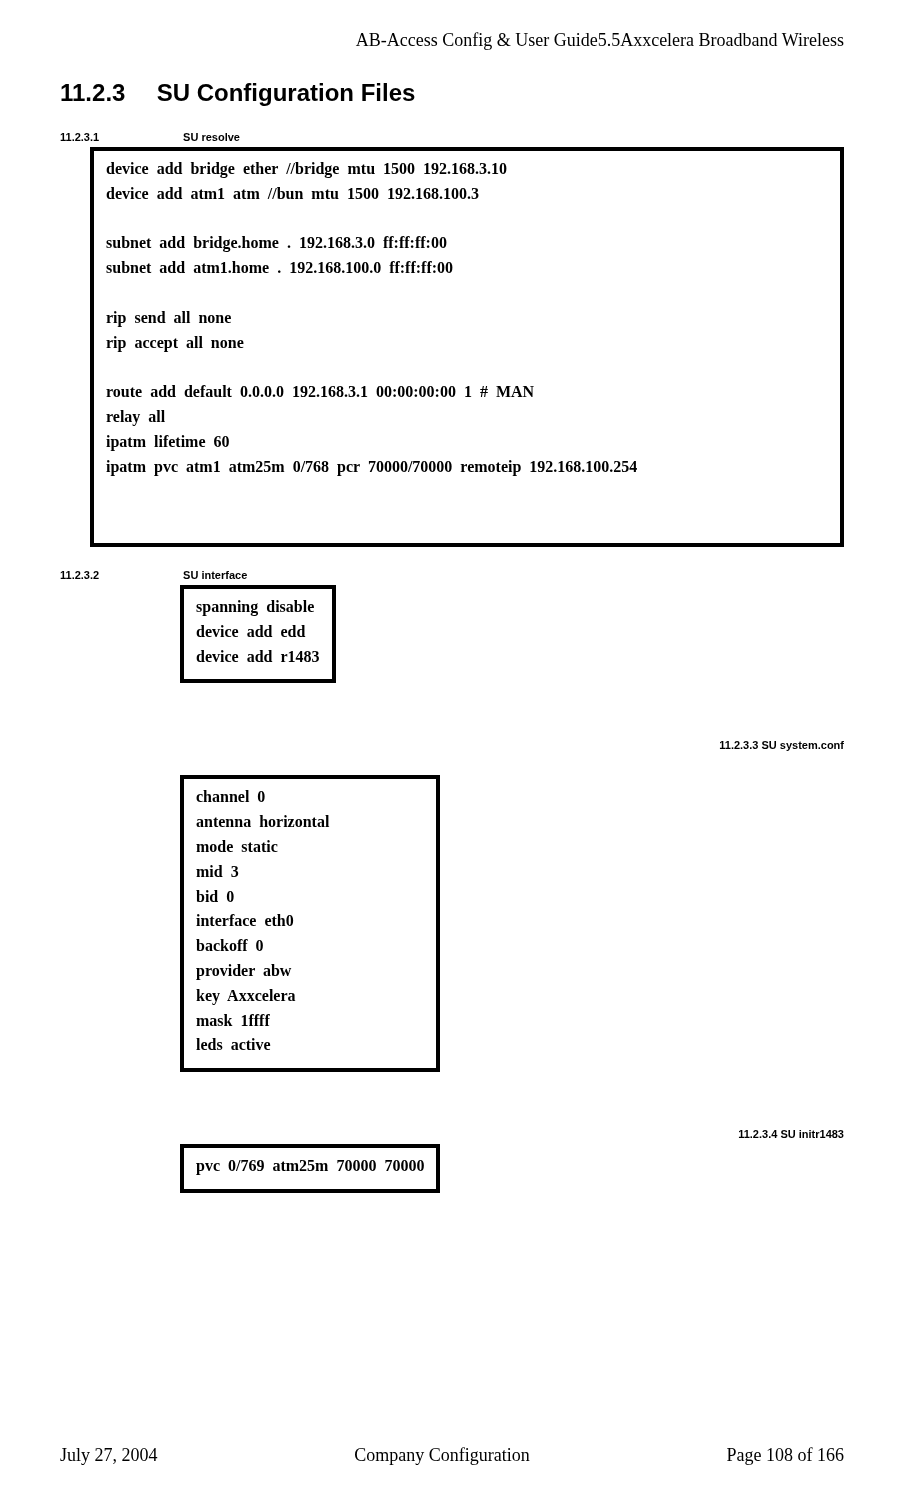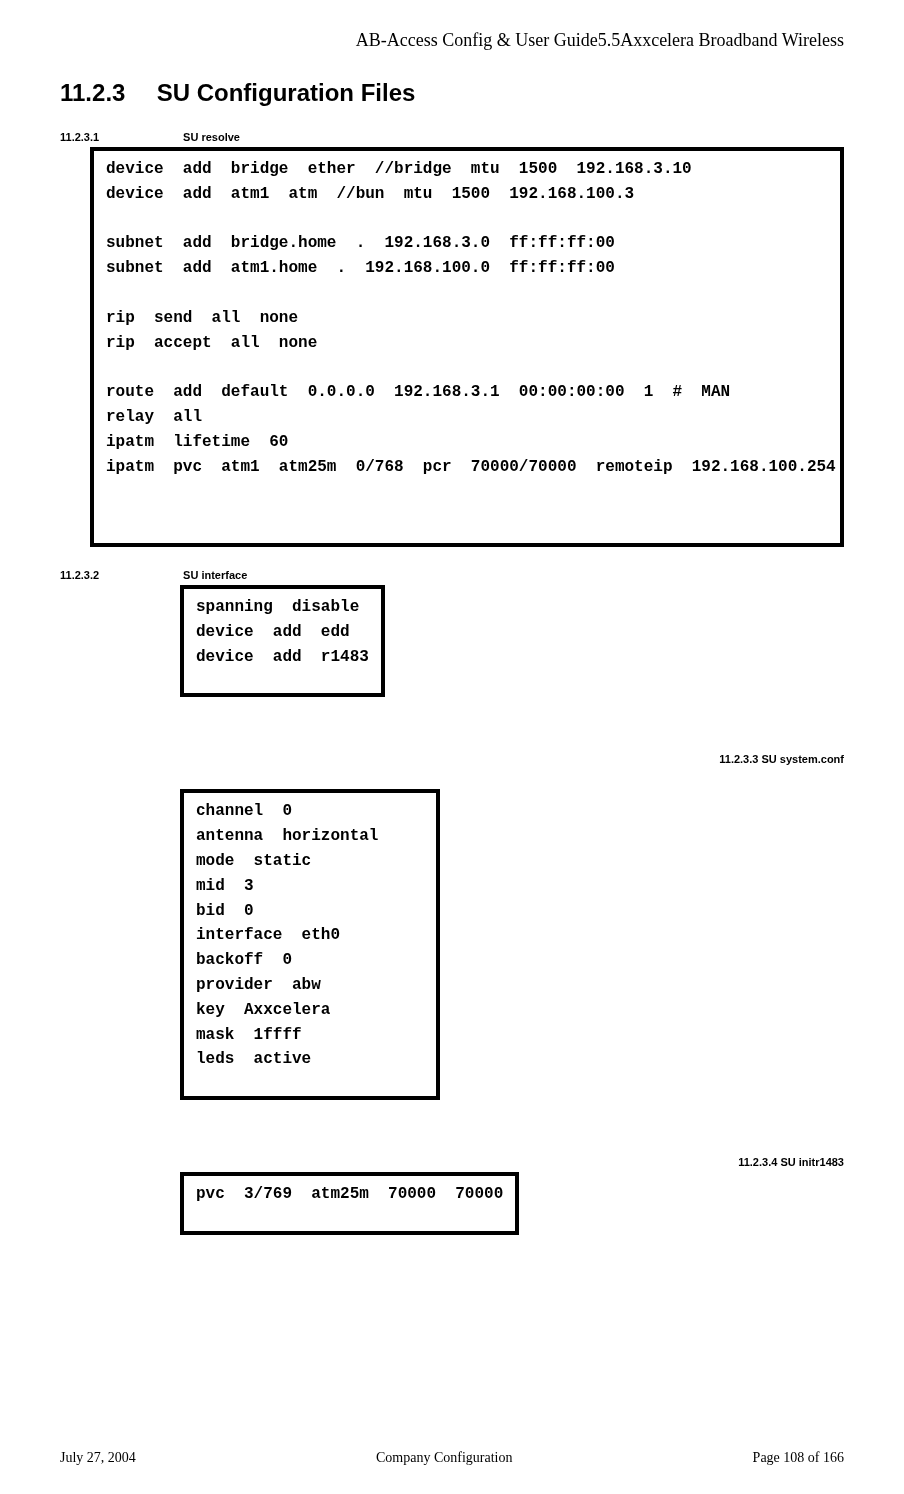--- a/index.html
+++ b/index.html
@@ -26,40 +26,40 @@
     .h3 .num { display: inline-block; min-width: 90px; }
     .h4 {
       font-family: Arial, Helvetica, sans-serif;
       font-weight: bold;
       font-size: 11px;
       margin-bottom: 4px;
     }
     .h4 .num { display: inline-block; min-width: 120px; }
     .box {
       border: 4px solid #000;
-      padding: 6px 12px 24px 12px;
-      font-family: Liberation Mono, monospace;
+      padding: 6px 12px 10px 12px;
+      font-family: Liberation Serif, serif;
       font-weight: bold;
       font-size: 16px;
       line-height: 1.55;
       white-space: pre;
       display: inline-block;
     }
     .box.wide { margin-left: 30px; display: block; min-height: 400px; }
     .box.ind { margin-left: 120px; }
     .section-gap { margin-top: 22px; }
     .section-gap-lg { margin-top: 56px; text-align: right; }
     .ftr {
       position: absolute;
       left: 60px;
       right: 60px;
       bottom: 28px;
       display: flex;
       justify-content: space-between;
-      font-size: 14px;
+      font-size: 18px;
     }
   </style>
 </head>
 <body>
 
 
 
 <div class="hdr">
   <span>AB-Access Config &amp; User Guide</span>
   <span>5.5</span>
@@ -110,21 +110,21 @@
 backoff  0
 provider  abw
 key  Axxcelera
 mask  1ffff
 leds  active</div>
 
 <div class="h4 section-gap-lg">
   <span class="num">11.2.3.4</span>
   <span>SU initr1483</span>
 </div>
-<div class="box ind">pvc  3/769  atm25m  70000  70000</div>
+<div class="box ind">pvc  0/769  atm25m  70000  70000</div>
 
 <div class="ftr">
   <span>July 27, 2004</span>
   <span>Company Configuration</span>
   <span>Page 108 of 166</span>
 </div>
 
 
 
 

